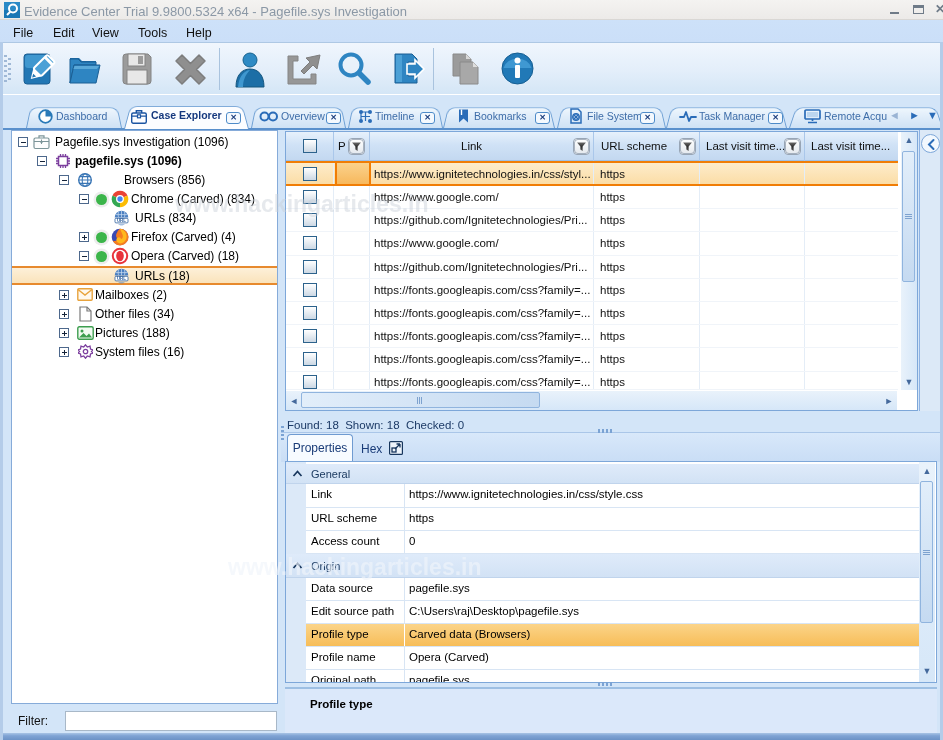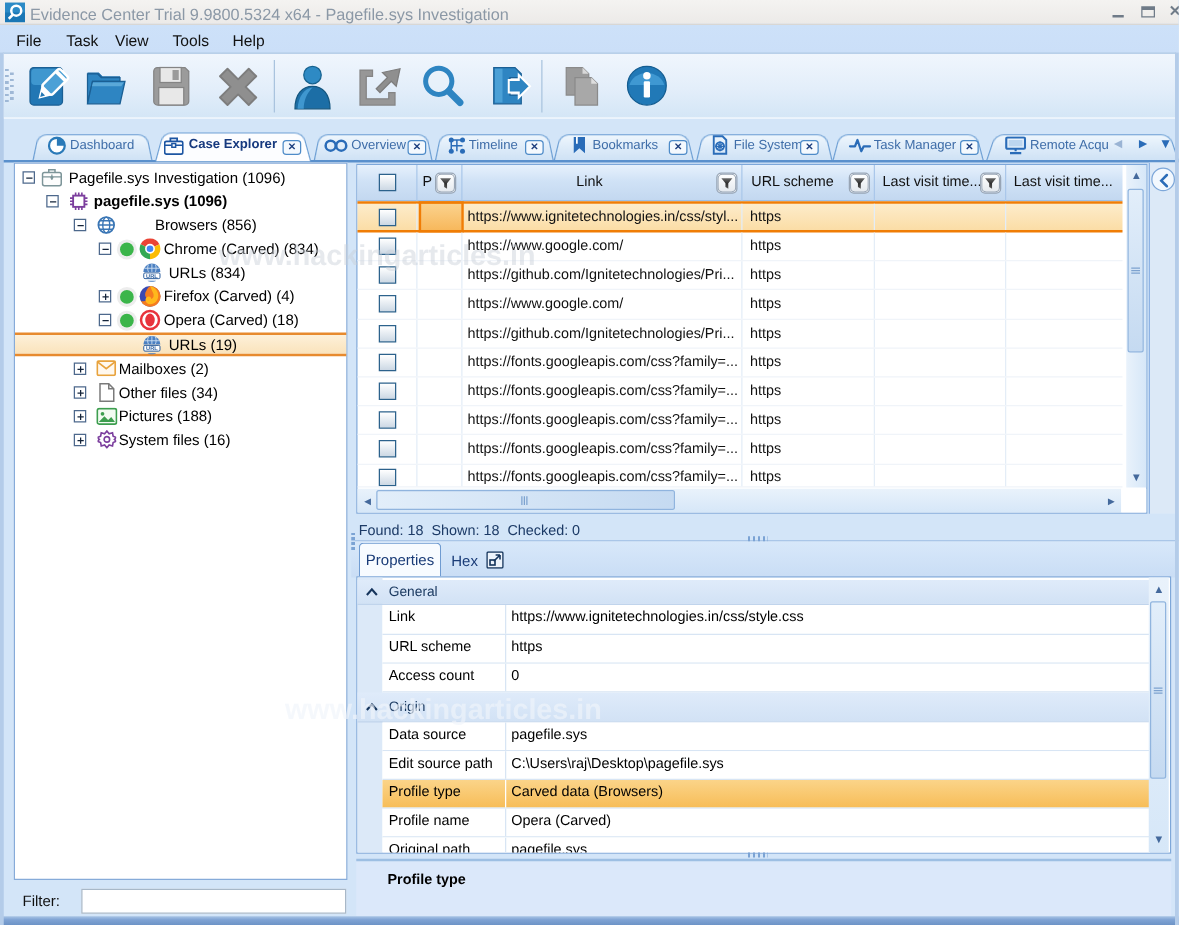--- a/index.html
+++ b/index.html
@@ -88,21 +88,21 @@
  <circle cx="9" cy="6.5" r="4" fill="none" stroke="#fff" stroke-width="2"></circle>
  <line x1="3" y1="13" x2="6.2" y2="9.8" stroke="#fff" stroke-width="2"></line>
 </svg>
 <div class="abs" id="titletxt">Evidence Center Trial 9.9800.5324 x64 - Pagefile.sys Investigation</div>
 <div class="abs" style="left:890px;top:12px;width:9px;height:2px;background:#6f7b88;"></div>
 <div class="abs" style="left:913px;top:5px;width:11px;height:9px;border:1px solid #6f7b88;border-top:3px solid #6f7b88;"></div>
 <div class="abs" style="left:935px;top:2px;font-size:12px;font-weight:bold;color:#6f7b88;">✕</div>
 
 <div class="abs" id="menubar"></div>
 <div class="abs menu" style="left:13px;">File</div>
-<div class="abs menu" style="left:53px;">Task</div>
+<div class="abs menu" style="left:53px;">Edit</div>
 <div class="abs menu" style="left:92px;">View</div>
 <div class="abs menu" style="left:138px;">Tools</div>
 <div class="abs menu" style="left:186px;">Help</div>
 
 <div class="abs" id="toolbar"></div>
 <div class="abs tsep" style="left:219px;"></div>
 <div class="abs tsep" style="left:433px;"></div>
 <svg class="abs" style="left:19px;top:50px;" width="38" height="38" viewBox="0 0 38 38">
  <rect x="5" y="4" width="26" height="30" rx="3" fill="#2277b4" stroke="#1a5f94"></rect>
  <rect x="6" y="5" width="24" height="13" rx="3" fill="#3f97cf"></rect>
@@ -310,21 +310,21 @@
     <span style="position:absolute;left:119px;top:2px;">Opera (Carved) (18)</span>
     </div>
   <div class="trow" style="left:0;top:137px;z-index:3;">
     <svg style="position:absolute;left:101px;top:0px;" width="17" height="16" viewBox="0 0 17 16">
         <path d="M8.5 0.8 A6.8 6.8 0 0 1 15.3 7.6 L1.7 7.6 A6.8 6.8 0 0 1 8.5 0.8" fill="#4a7fc1"></path>
         <path d="M8.5 1 L8.5 7.5 M5.8 1.6 C4.9 3 4.9 6 5.8 7.5 M11.2 1.6 C12.1 3 12.1 6 11.2 7.5 M2.5 4.6 L14.5 4.6" stroke="#cfe0f2" stroke-width="0.7" fill="none"></path>
         <rect x="2" y="8.3" width="13" height="4.6" rx="1" fill="#fff" stroke="#2d5f9e" stroke-width="0.8"></rect>
         <text x="8.5" y="12.2" font-size="4.5" font-weight="bold" fill="#2d5f9e" text-anchor="middle" font-family="Liberation Sans">URL</text>
         <path d="M5 14.6 C6.5 15.6 10.5 15.6 12 14.6 Z" fill="#4a7fc1"></path>
       </svg>
-    <span style="position:absolute;left:123px;top:1px;">URLs (19)</span>
+    <span style="position:absolute;left:123px;top:1px;">URLs (18)</span>
     </div>
   <div class="trow" style="left:0;top:154.8px;">
       <span class="exp plus" style="left:46.5px;"></span>
     <svg style="position:absolute;left:65px;top:2px;" width="16" height="13" viewBox="0 0 16 13">
         <rect x="0.8" y="0.8" width="14.4" height="11.4" rx="1" fill="#fff8ee" stroke="#e8a33d" stroke-width="1.4"></rect>
         <path d="M1 1.5 L8 7 L15 1.5" fill="none" stroke="#e8a33d" stroke-width="1.4"></path>
       </svg>
     <span style="position:absolute;left:83px;top:2px;">Mailboxes (2)</span>
     </div>
   <div class="trow" style="left:0;top:173.8px;">

